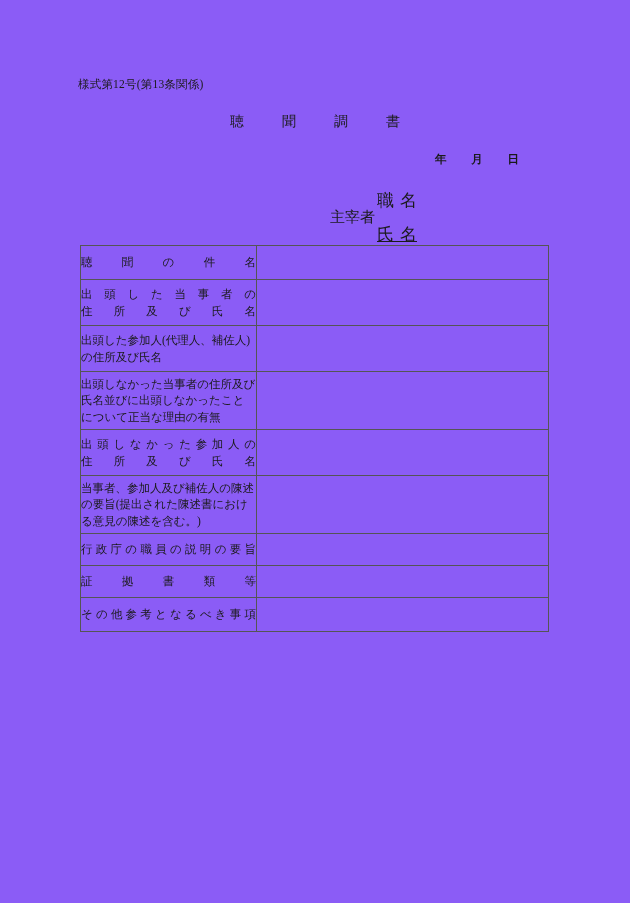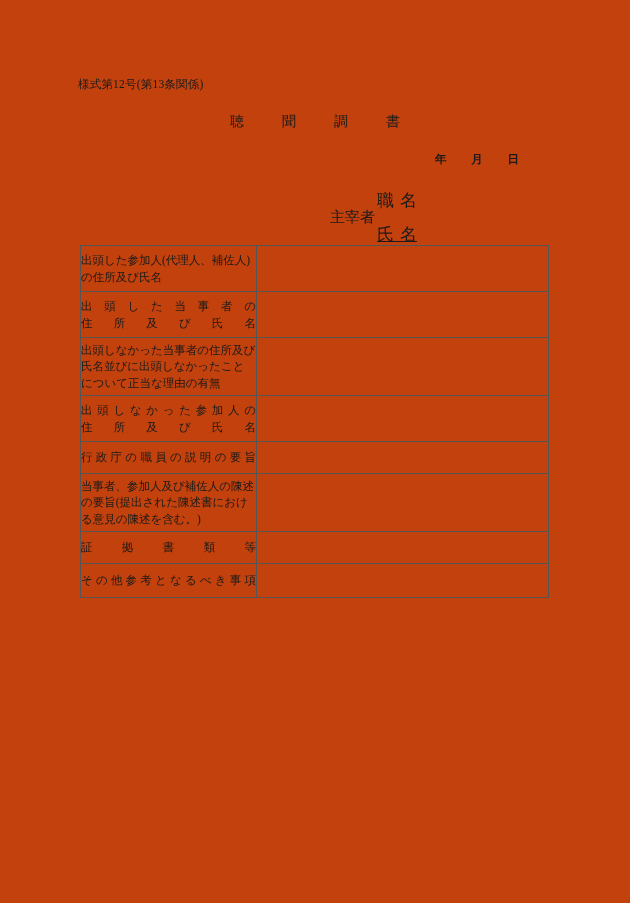--- a/index.html
+++ b/index.html
@@ -15,21 +15,21 @@
     color: #1a1a1a;
     overflow: hidden;
   }
 
   .page {
     position: absolute;
     left: 0;
     top: 0;
     width: 630px;
     height: 903px;
-    background: #c2410c;
+    background: #8b5cf6;
   }
 
   
   .form-number {
     position: absolute;
     left: 78px;
     top: 77px;
     font-size: 11.5px;
     letter-spacing: 0.2px;
     white-space: nowrap;
@@ -136,64 +136,70 @@
 
   <div class="chair-block">
     <div class="chair-field f1">職名</div>
     <div class="chair-label">主宰者</div>
     <div class="chair-field f2">氏名</div>
   </div>
 
   <table class="form-table">
     <tbody>
 
-
-
-
-      <tr style="height:46px">
-        <td class="label-cell">
-          <div class="lbl-wrap">出頭した参加人(代理人、補佐人)の住所及び氏名</div>
-        </td>
-        <td class="value-cell"></td>
-      </tr>
+      <tr style="height:34px">
+        <td class="label-cell">
+          <div class="lbl-just">聴聞の件名</div>
+        </td>
+        <td class="value-cell"></td>
+      </tr>
+
+
 
       <tr style="height:46px">
         <td class="label-cell">
           <div class="lbl-just-line">出頭した当事者の</div>
           <div class="lbl-just-line">住所及び氏名</div>
         </td>
         <td class="value-cell"></td>
       </tr>
 
+      <tr style="height:46px">
+        <td class="label-cell">
+          <div class="lbl-wrap">出頭した参加人(代理人、補佐人)の住所及び氏名</div>
+        </td>
+        <td class="value-cell"></td>
+      </tr>
+
       <tr style="height:58px">
         <td class="label-cell">
           <div class="lbl-wrap">出頭しなかった当事者の住所及び氏名並びに出頭しなかったことについて正当な理由の有無</div>
         </td>
         <td class="value-cell"></td>
       </tr>
 
       <tr style="height:46px">
         <td class="label-cell">
           <div class="lbl-just-line">出頭しなかった参加人の</div>
           <div class="lbl-just-line">住所及び氏名</div>
         </td>
         <td class="value-cell"></td>
       </tr>
 
 
+      <tr style="height:58px">
+        <td class="label-cell">
+          <div class="lbl-wrap">当事者、参加人及び補佐人の陳述の要旨(提出された陳述書における意見の陳述を含む。)</div>
+        </td>
+        <td class="value-cell"></td>
+      </tr>
+
       <tr style="height:32px">
         <td class="label-cell">
           <div class="lbl-just">行政庁の職員の説明の要旨</div>
-        </td>
-        <td class="value-cell"></td>
-      </tr>
-
-      <tr style="height:58px">
-        <td class="label-cell">
-          <div class="lbl-wrap">当事者、参加人及び補佐人の陳述の要旨(提出された陳述書における意見の陳述を含む。)</div>
         </td>
         <td class="value-cell"></td>
       </tr>
 
       <tr style="height:32px">
         <td class="label-cell">
           <div class="lbl-just">証拠書類等</div>
         </td>
         <td class="value-cell"></td>
       </tr>

